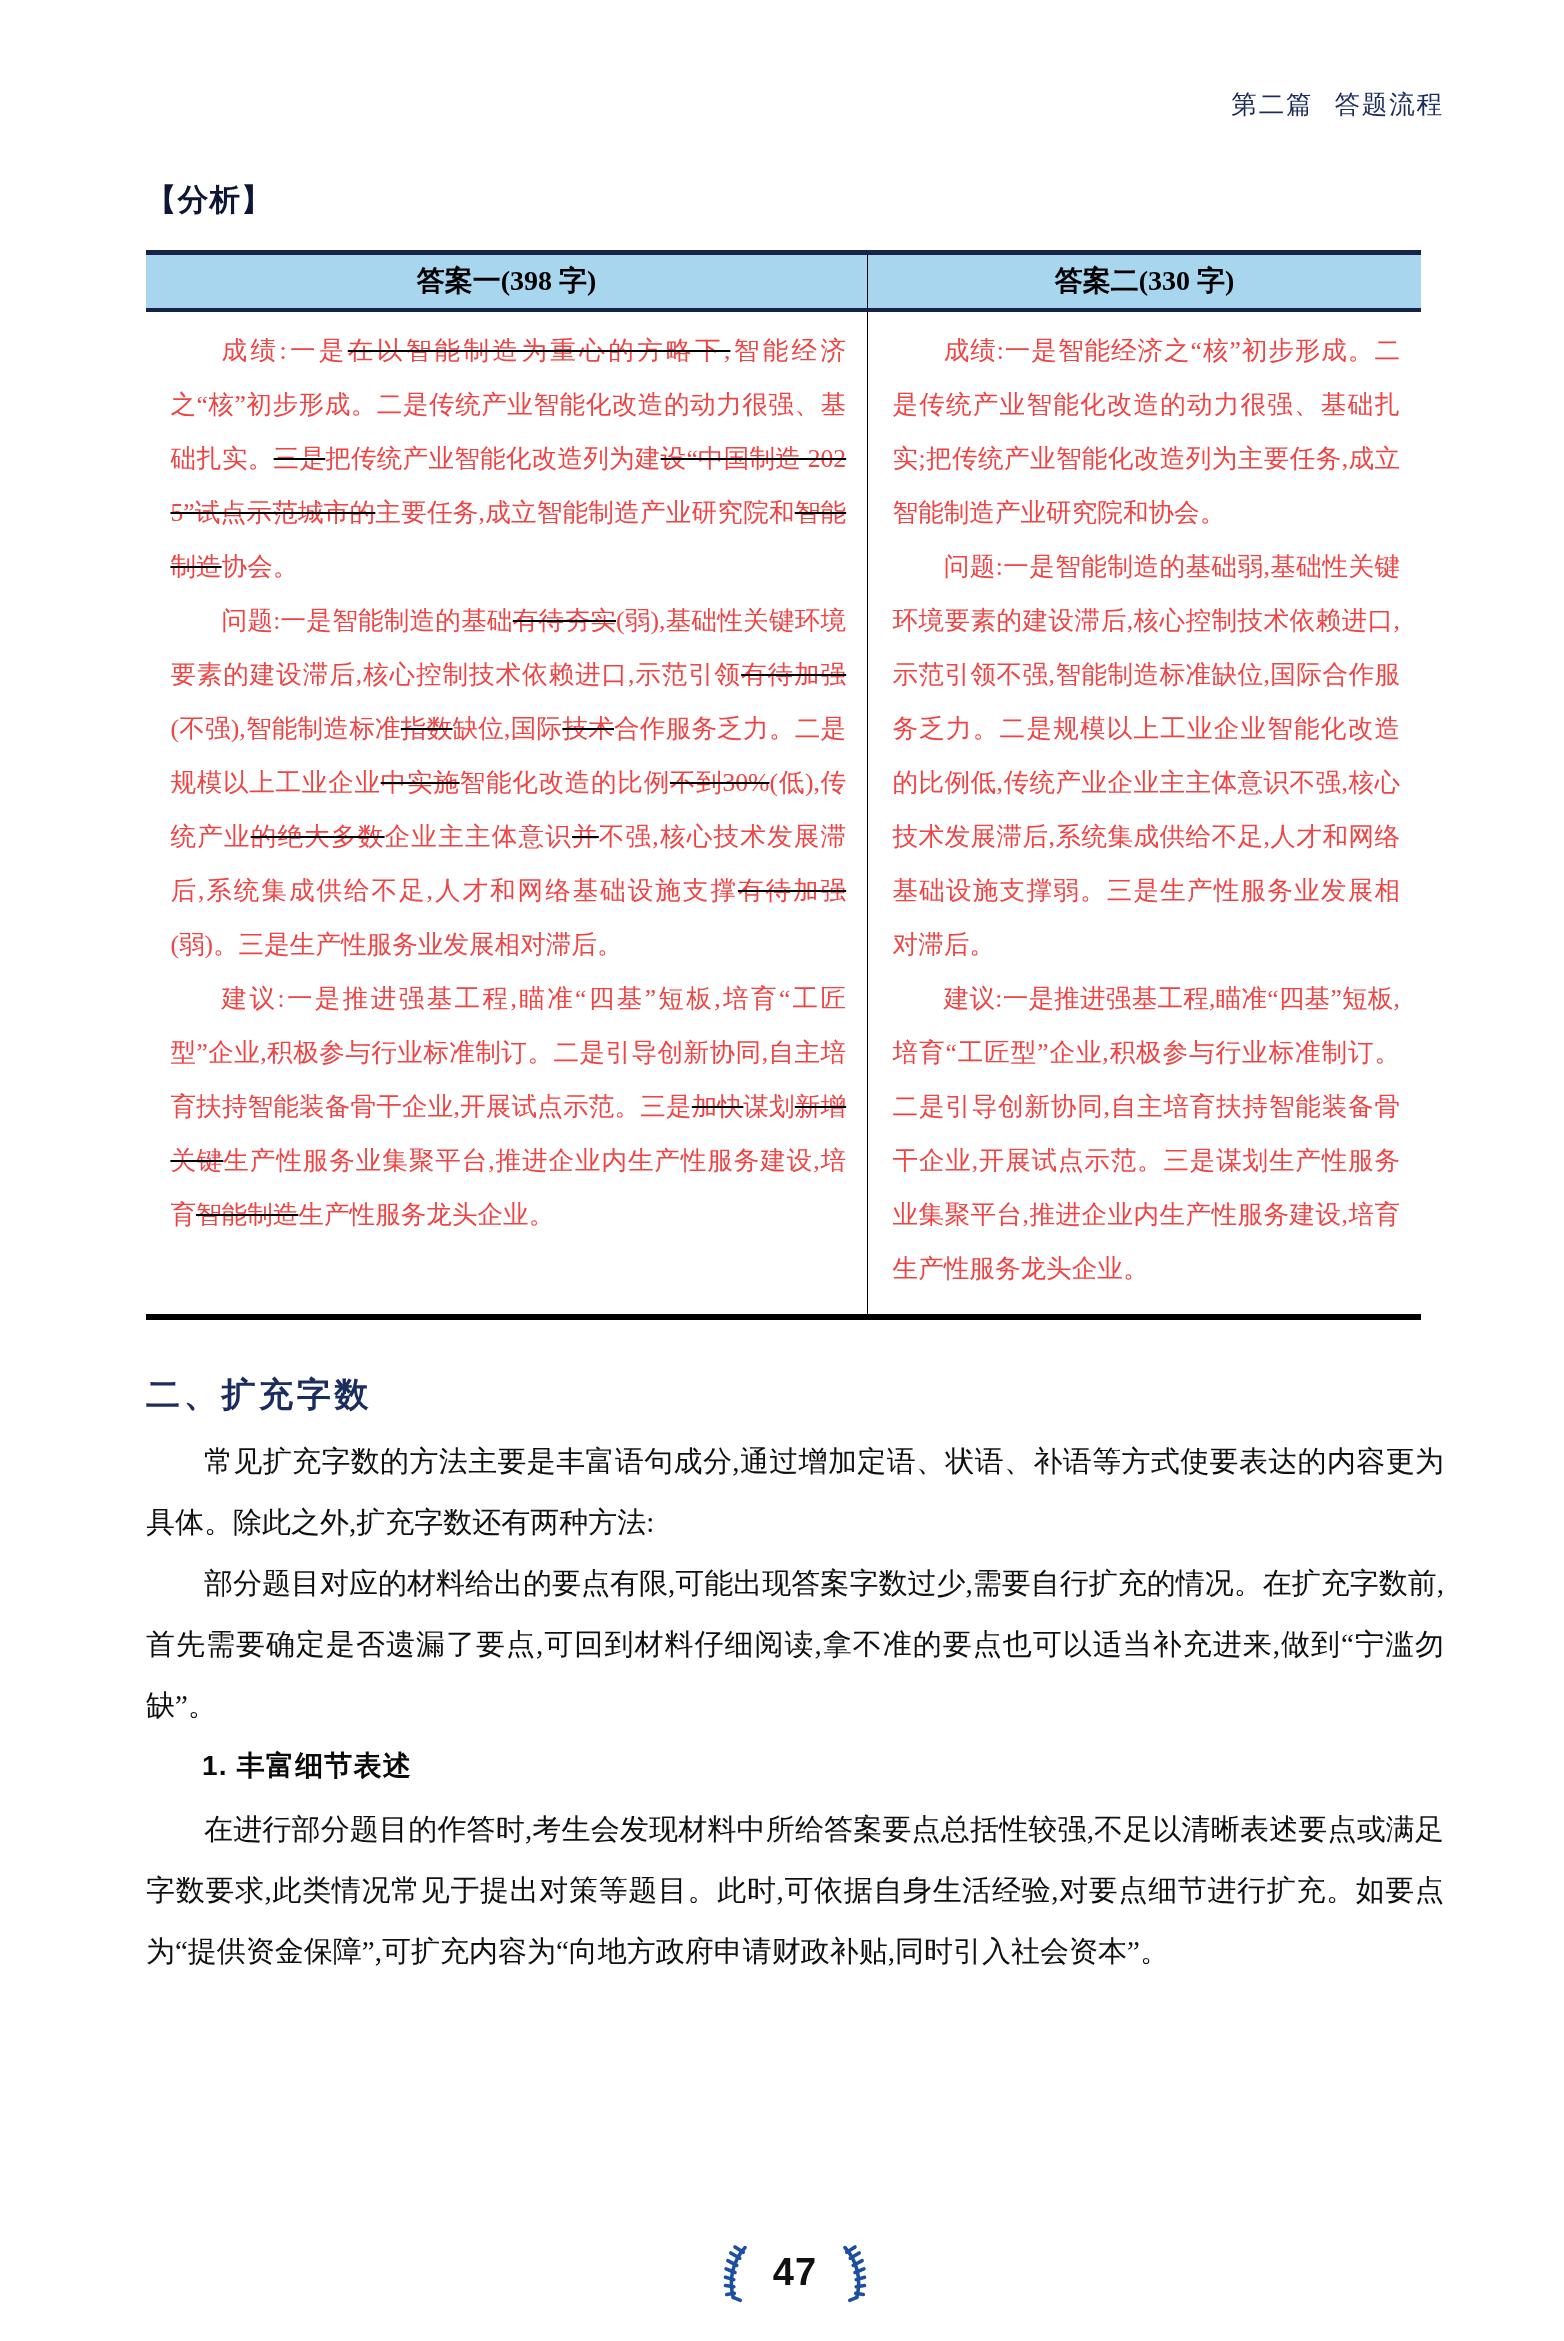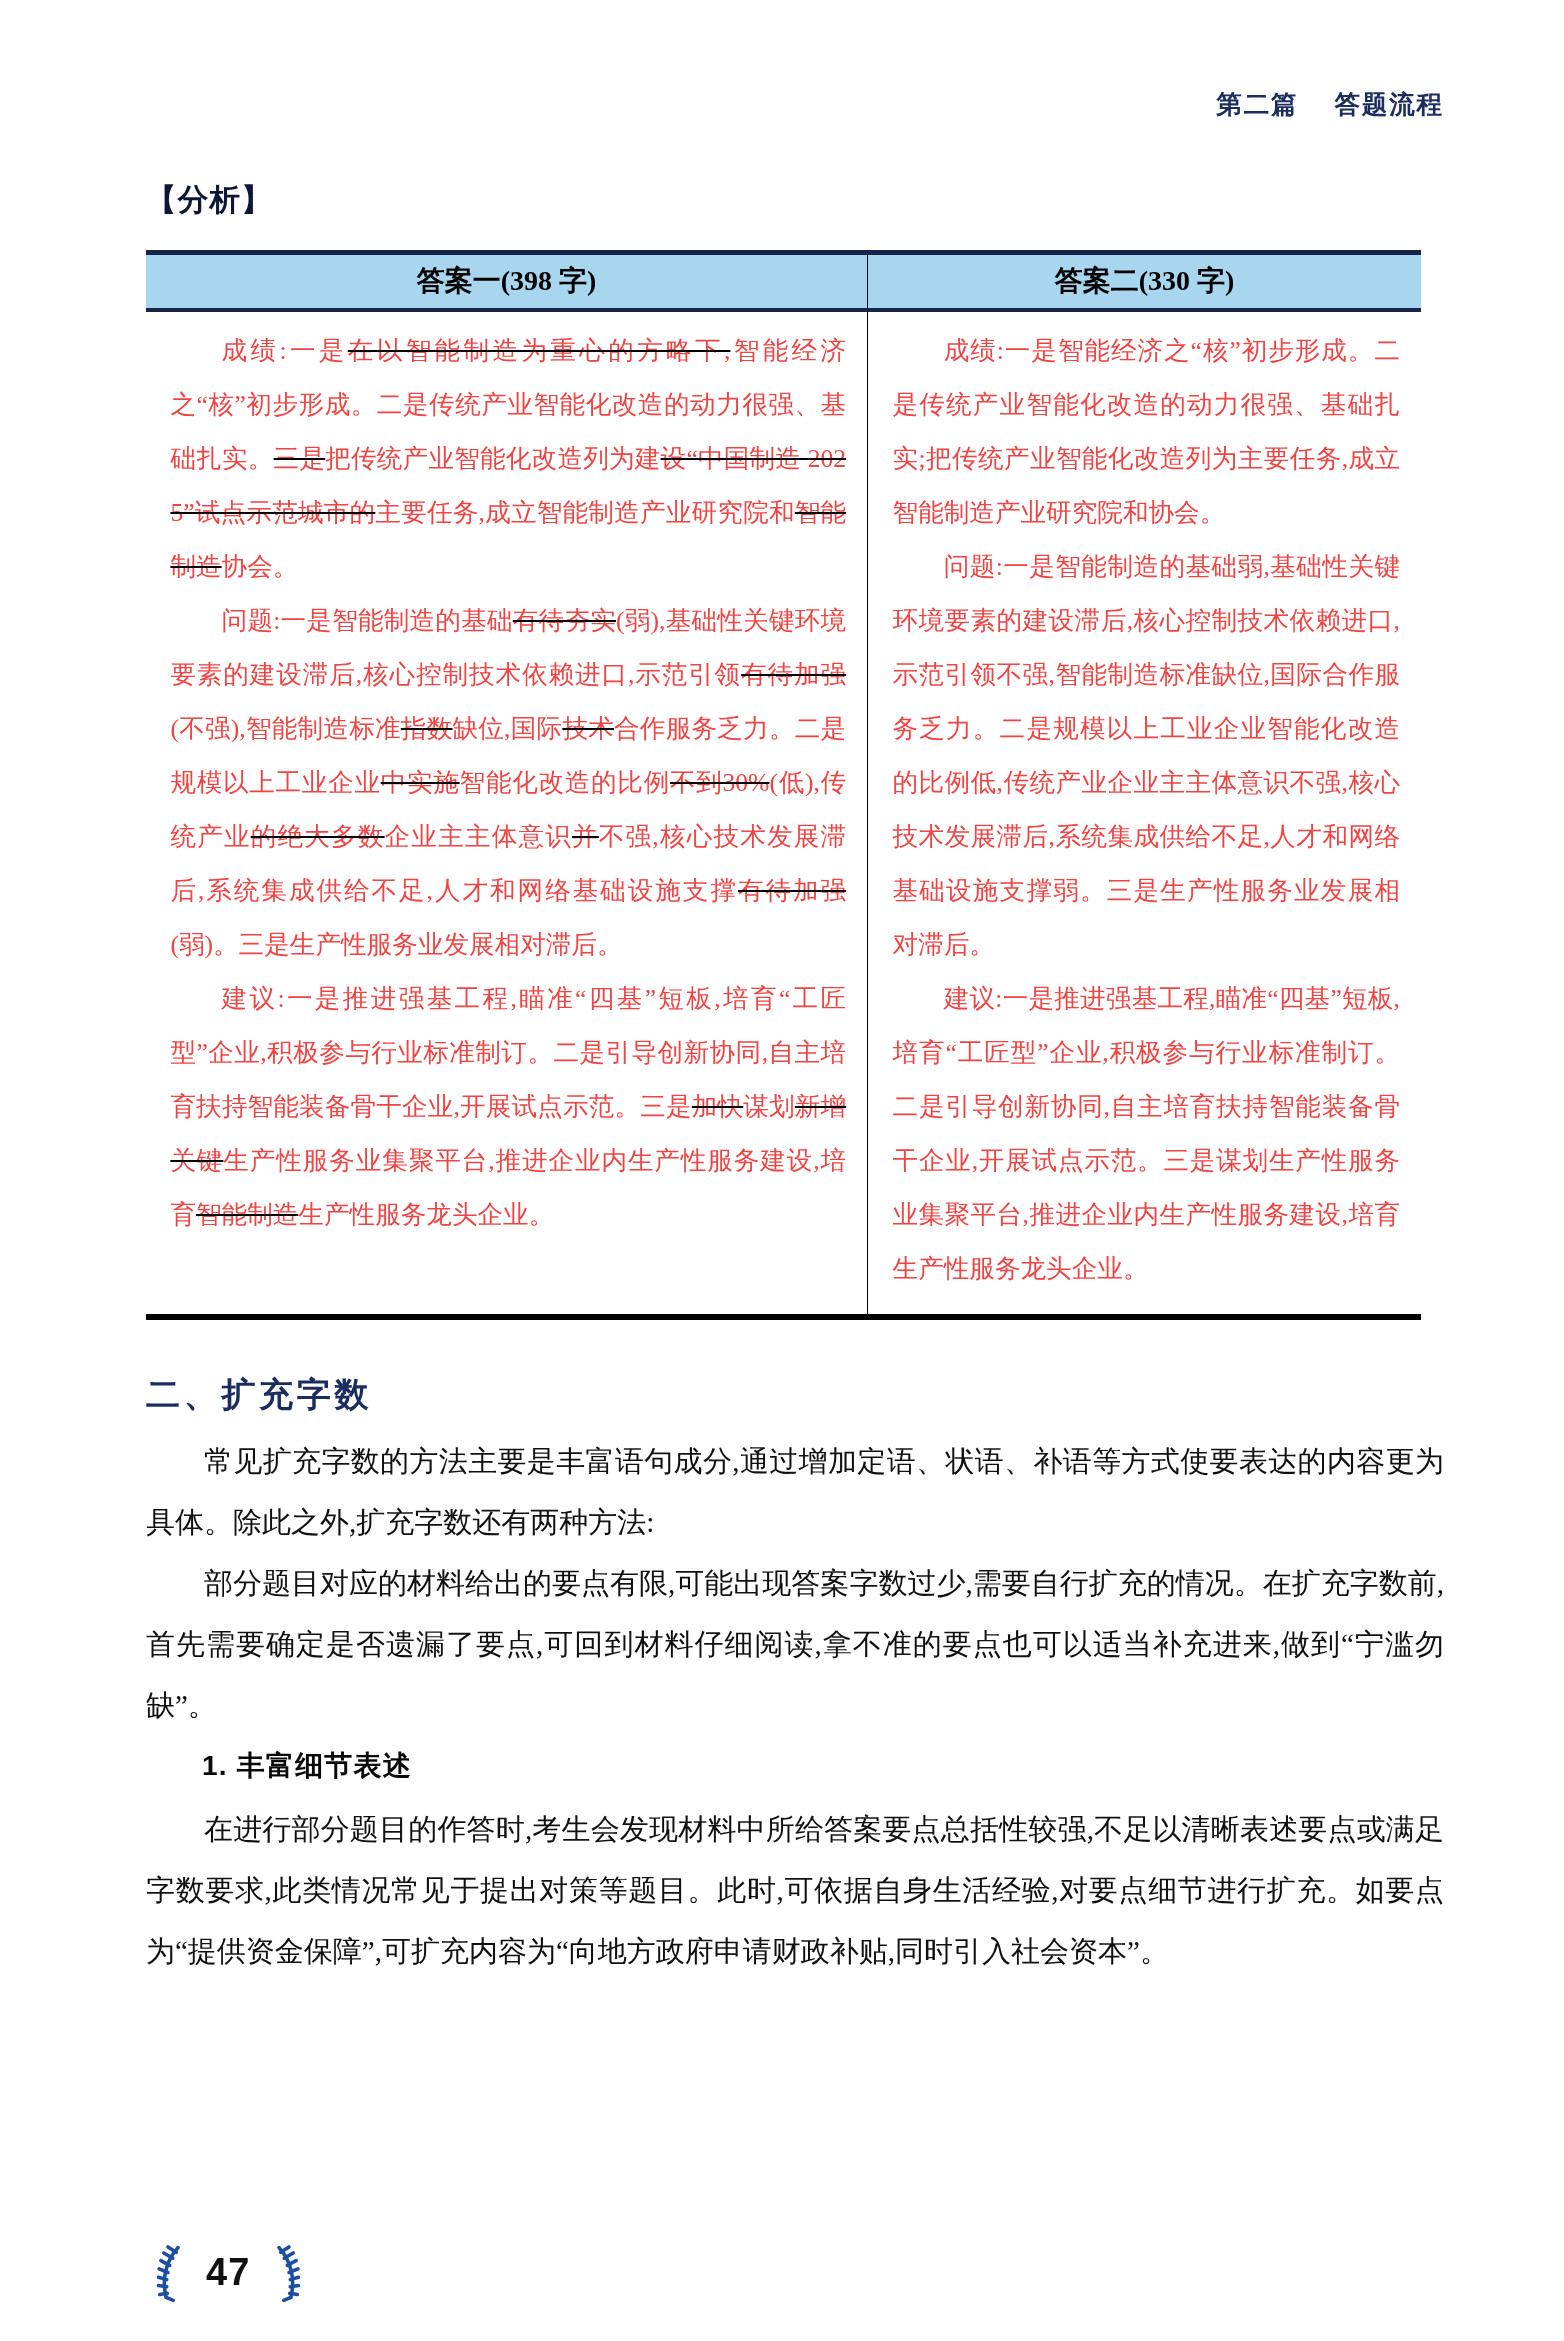--- a/index.html
+++ b/index.html
@@ -23,23 +23,23 @@
     width:100%;height:100%;
     padding:68px 121px 39px 146px;
     display:flex;flex-direction:column;
   }
   
   .running-head{
     display:flex;justify-content:flex-end;align-items:center;gap:25.6px;
     min-height:72px;
   }
   .head-section{
-    font-family:"Liberation Sans", sans-serif;font-weight:bold;
+    font-family:"Liberation Sans", sans-serif;font-weight:normal;
     font-size:25.6px;color:var(--accent-navy);letter-spacing:1.8px;
-    display:flex;gap:36px;align-items:center;
+    display:flex;gap:21px;align-items:center;
   }
   .brand{display:flex;align-items:center;gap:9.7px;}
   .offcn-wrap{position:relative;line-height:1;}
   .offcn-latin{
     font-family:"Liberation Sans", sans-serif;font-weight:bold;
     font-size:57px;color:var(--logo-blue);letter-spacing:-1.8px;line-height:1;
   }
   .offcn-swoosh{position:absolute;left:-2.4px;top:-23px;width:104%;height:37px;}
   .brand-cn{
     font-family:"Liberation Sans", sans-serif;font-weight:900;
@@ -94,21 +94,21 @@
   .section-para{margin-top:13.4px;}
   .section-para + .section-para{margin-top:0;}
   .sub-heading{
     margin:11px 0 0;padding-left:2em;
     font-family:"Liberation Sans", sans-serif;font-weight:bold;
     font-size:28px;color:#0a0a0a;letter-spacing:1.2px;
   }
   
   .page-footer{
     margin-top:auto;
-    display:flex;justify-content:flex-start;align-items:center;gap:22px;
+    display:flex;justify-content:center;align-items:center;gap:22px;
     padding-top:18.3px;
   }
   .laurel{color:var(--laurel-blue);}
   .laurel svg{display:block;}
   .page-number{
     font-family:"Liberation Sans", sans-serif;font-weight:bold;
     font-size:38px;color:#111;letter-spacing:1.2px;
   }
 </style>
 </head>

